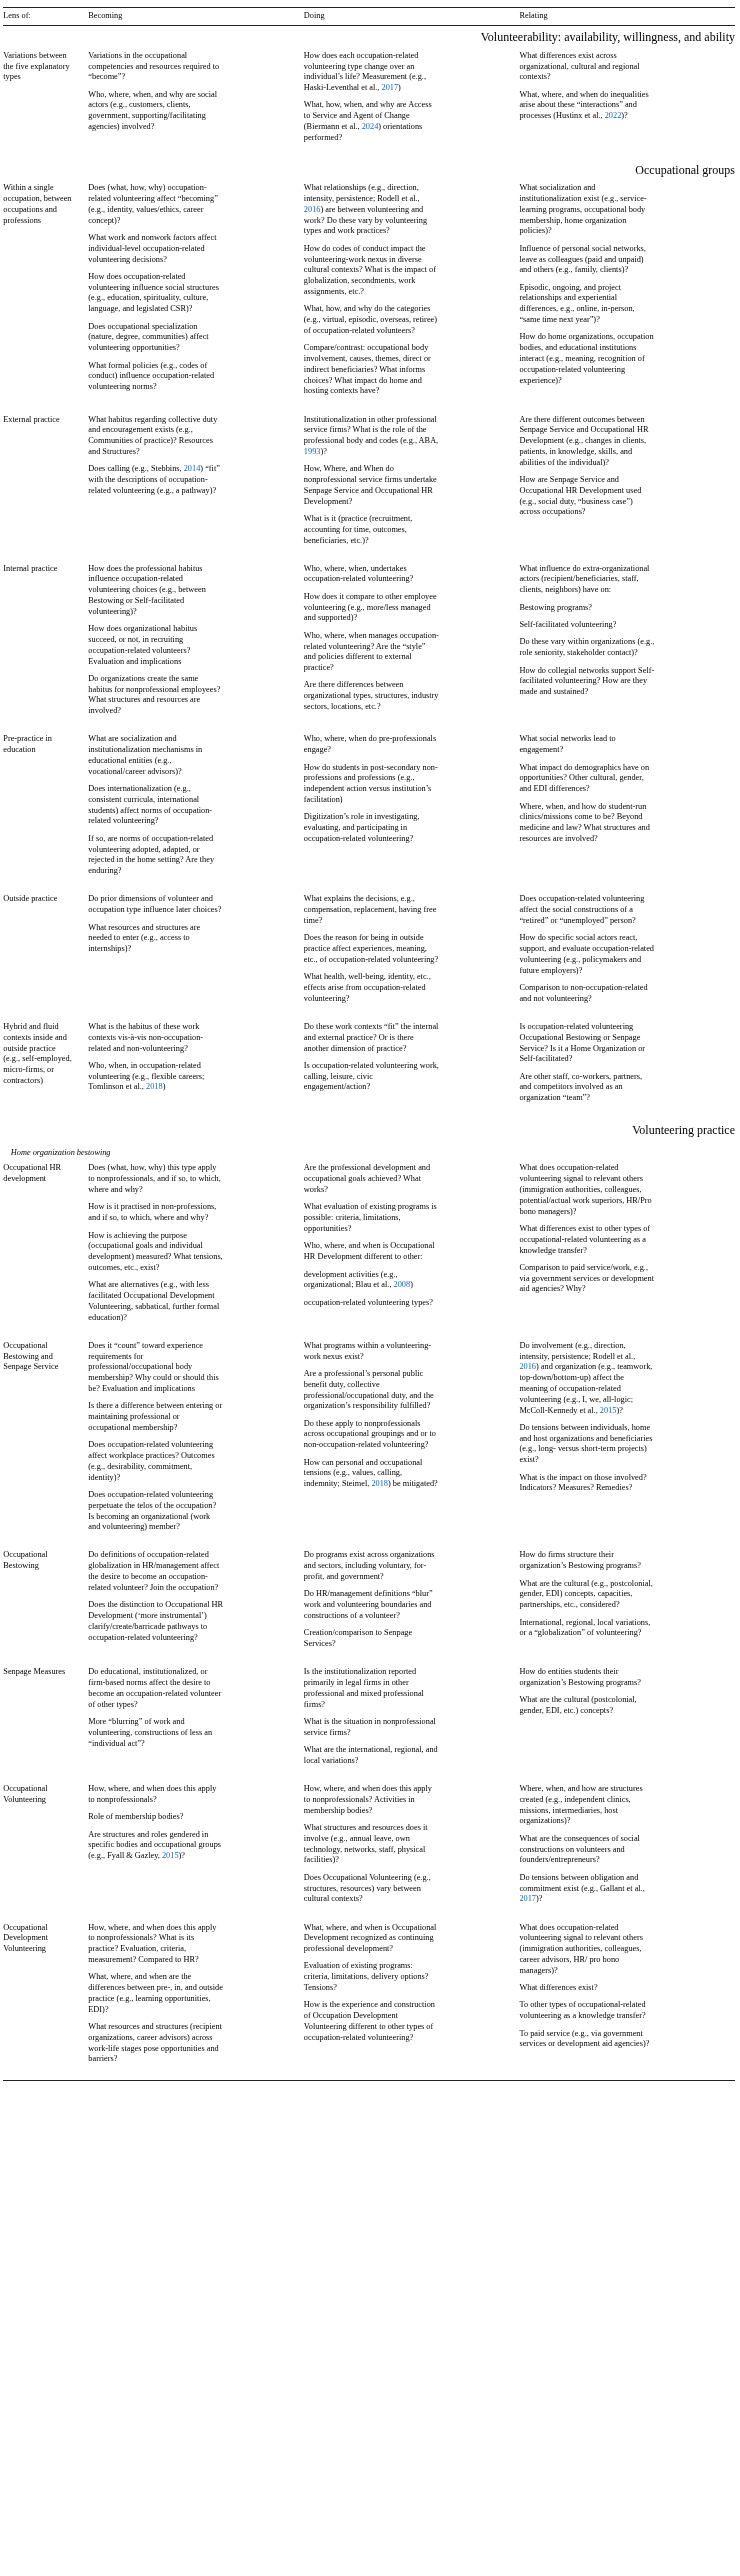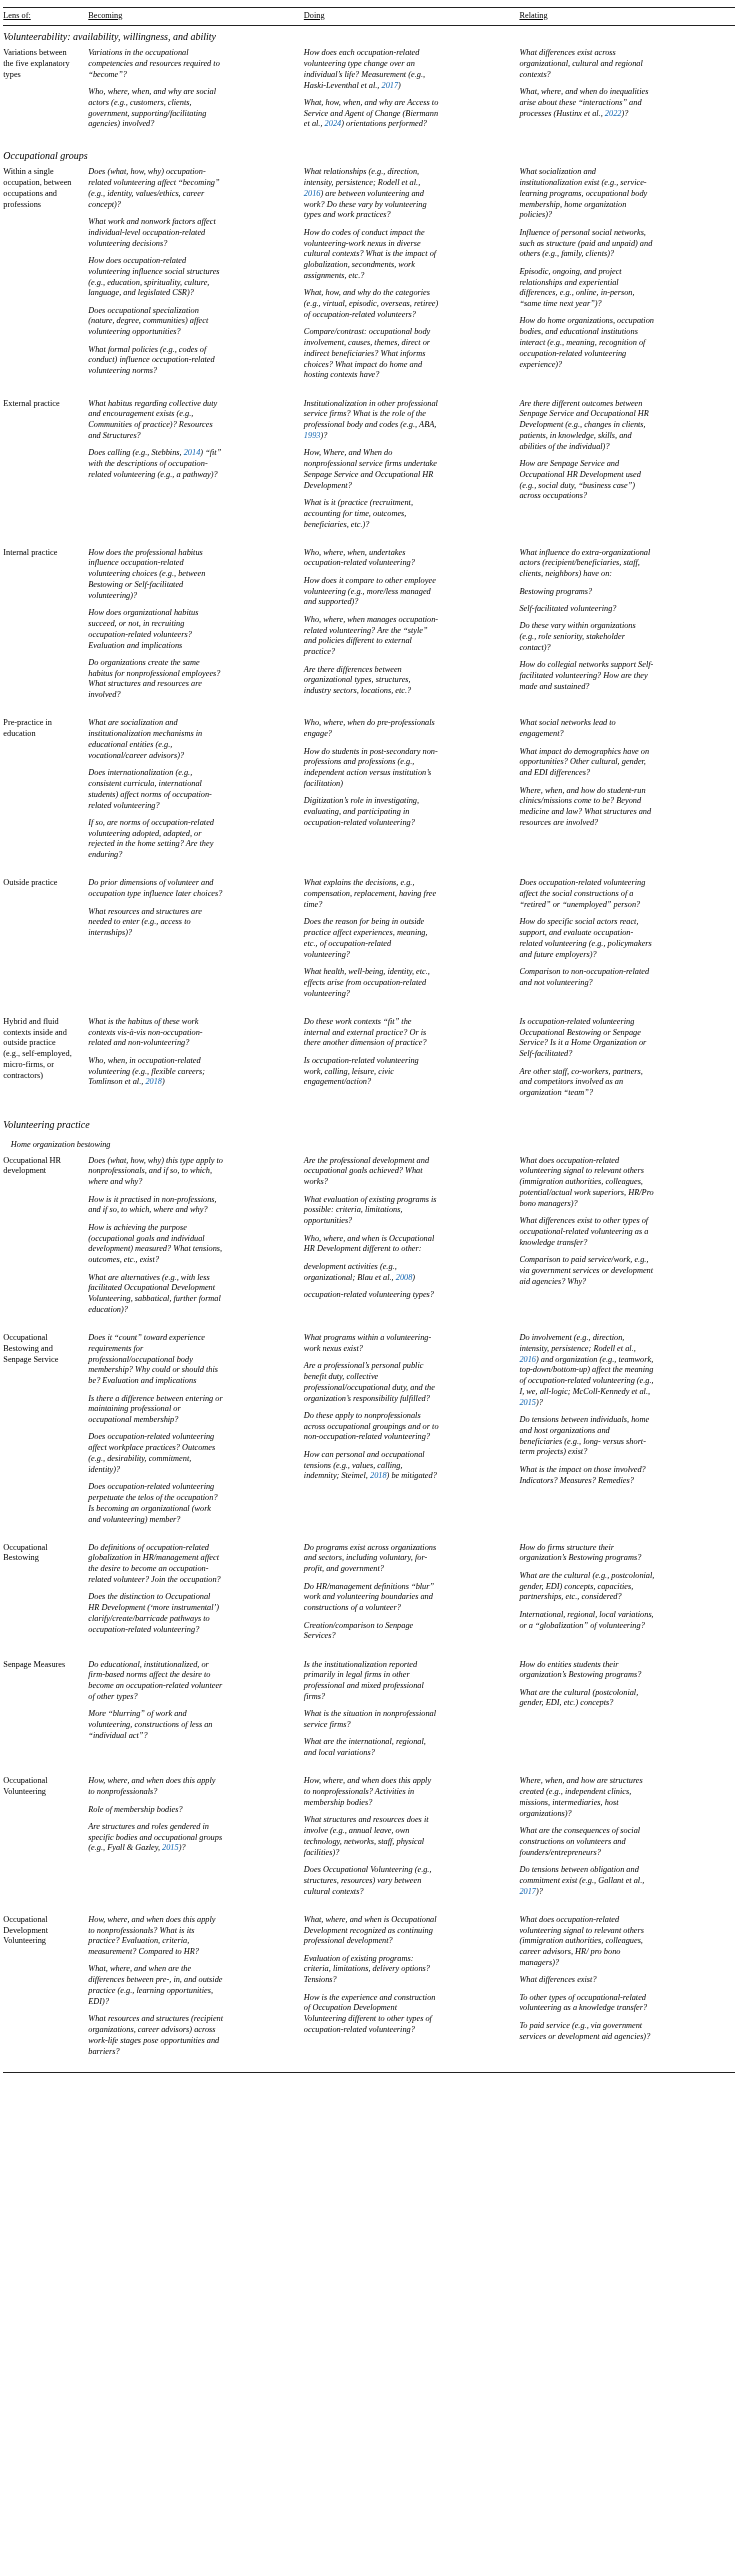--- a/index.html
+++ b/index.html
@@ -7,30 +7,30 @@
   html, body { background:var(--bg); }
   body { width:740px; }
   .page {
     width:740px; min-height:2576px; background:var(--bg);
     padding:6.6px 5px 13.3px 3.3px;
     font-family:"Liberation Serif", serif; color:var(--ink);
   }
   table.agenda-table { width:100%; border-collapse:collapse; border-top:0.8px solid #222; border-bottom:0.8px solid #222; }
   th {
     font-weight:400; text-align:left; font-size:8.3px; line-height:1.3;
-    vertical-align:top; padding:3.3px 0 3.3px 0; border-bottom:0.8px solid #222;text-decoration:underline;
+    vertical-align:top; padding:3.3px 0 3.3px 0; border-bottom:0.8px solid #222;
   }
   th.lens-head { width:85px; }
   td { vertical-align:top; font-size:8.3px; line-height:1.3; }
   td.lens-cell { width:85px; padding:2.5px 13.3px 8.3px 0;margin-top:32px; }
   td.lens-cell .lens-text { max-width:70px; }
-  td.content-cell { padding:2.5px 5px 8.3px 0;font-style:italic; }
+  td.content-cell { padding:2.5px 5px 8.3px 0; }
   td.content-cell p { max-width:135px; margin:0 0 6.6px 0; }
   tr.section-row td { padding:4.2px 0 2.5px 0; }
-  .section-title { font-style:italic; font-size:10px; line-height:1.3; }
+  .section-title { font-size:12px; line-height:1.3;text-align:right; }
   .section-subtitle { font-style:italic; font-size:8.3px; line-height:1.3; padding-left:7.5px; margin-top:9px; }
   a.cite { color:var(--link); text-decoration:none; cursor:pointer; }
 </style>
 </head>
 <body>
 
 <div class="page">
   <table class="agenda-table">
     <thead>
       <tr id="head-row">
@@ -80,21 +80,21 @@
             <p>What formal policies (e.g., codes of conduct) influence occupation-related volunteering norms?</p>
           </td>
           <td class="content-cell">
             <p>What relationships (e.g., direction, intensity, persistence; Rodell et al., <a class="cite">2016</a>) are between volunteering and work? Do these vary by volunteering types and work practices?</p>
             <p>How do codes of conduct impact the volunteering-work nexus in diverse cultural contexts? What is the impact of globalization, secondments, work assignments, etc.?</p>
             <p>What, how, and why do the categories (e.g., virtual, episodic, overseas, retiree) of occupation-related volunteers?</p>
             <p>Compare/contrast: occupational body involvement, causes, themes, direct or indirect beneficiaries? What informs choices? What impact do home and hosting contexts have?</p>
           </td>
           <td class="content-cell">
             <p>What socialization and institutionalization exist (e.g., service-learning programs, occupational body membership, home organization policies)?</p>
-            <p>Influence of personal social networks, such as structure (paid and unpaid) and others (e.g., family, clients)?</p>
+            <p>Influence of personal social networks, leave as colleagues (paid and unpaid) and others (e.g., family, clients)?</p>
             <p>Episodic, ongoing, and project relationships and experiential differences, e.g., online, in-person, “same time next year”)?</p>
             <p>How do home organizations, occupation bodies, and educational institutions interact (e.g., meaning, recognition of occupation-related volunteering experience)?</p>
           </td>
         </tr>
         <tr class="data-row">
           <td class="lens-cell">
             <div class="lens-text">External practice</div>
           </td>
           <td class="content-cell">
             <p>What habitus regarding collective duty and encouragement exists (e.g., Communities of practice)? Resources and Structures?</p>

